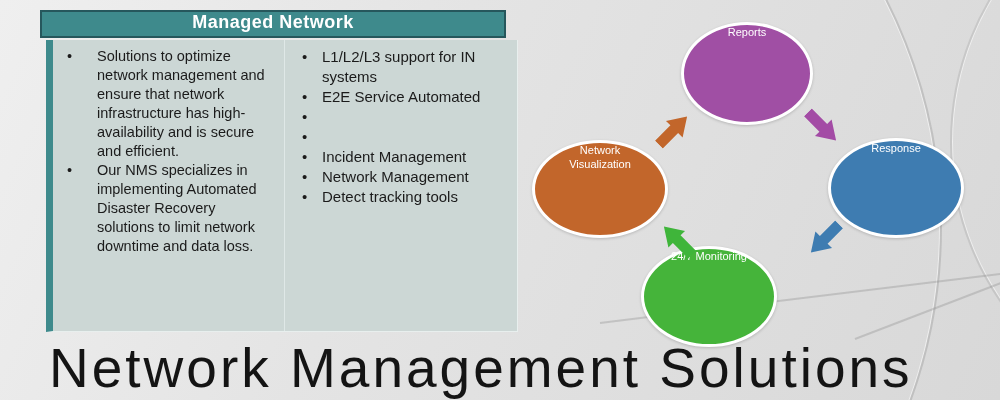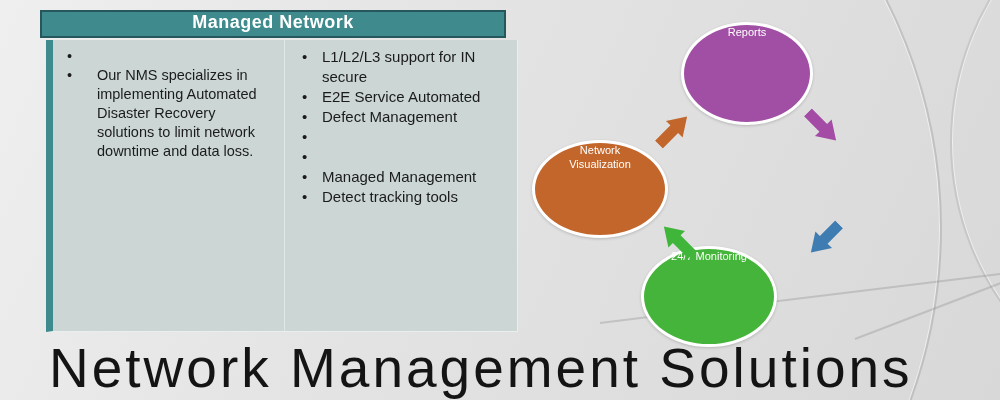--- a/index.html
+++ b/index.html
@@ -81,69 +81,73 @@
   <div class="panel-header">
     <span>Managed Network</span>
   </div>
 
   <div class="panel-body">
     <div class="col col-left">
       <ul class="bullets">
 
           <li>
             <span class="bchar">•</span>
+            <span class="btext">Solutions to optimize network management and ensure that network infrastructure has high-availability and is secure and efficient.</span>
           </li>
 
           <li>
             <span class="bchar">•</span>
             <span class="btext">Our NMS specializes in implementing Automated Disaster Recovery solutions to limit network downtime and data loss.</span>
           </li>
         </ul>
     </div>
     <div class="col col-right">
       <ul class="bullets">
 
           <li>
             <span class="bchar">•</span>
-            <span class="btext">L1/L2/L3 support for IN secure</span>
+            <span class="btext">L1/L2/L3 support for IN systems</span>
           </li>
 
           <li>
             <span class="bchar">•</span>
             <span class="btext">E2E Service Automated</span>
-          </li>
-
-          <li>
-            <span class="bchar">•</span>
-            <span class="btext">Defect Management</span>
           </li>
 
           <li>
             <span class="bchar">•</span>
           </li>
 
           <li>
             <span class="bchar">•</span>
           </li>
 
           <li>
             <span class="bchar">•</span>
-            <span class="btext">Managed Management</span>
+            <span class="btext">Incident Management</span>
+          </li>
+
+          <li>
+            <span class="bchar">•</span>
+            <span class="btext">Network Management</span>
           </li>
 
           <li>
             <span class="bchar">•</span>
             <span class="btext">Detect tracking tools</span>
           </li>
         </ul>
     </div>
   </div>
 
   <div class="node node-reports">
     <span>Reports</span>
+  </div>
+  <div class="node node-response">
+    <span>Response</span>
   </div>
   <div class="node node-monitoring">
     <span>24/7 Monitoring</span>
   </div>
   <div class="node node-netviz">
     <span>Network Visualization</span>
   </div>
 
   <svg class="cyc-arrow a-orange" viewBox="0 0 44 32">
     <polygon class="f-orange" points="0,10 24,10 24,3 44,16 24,29 24,22 0,22"></polygon>

